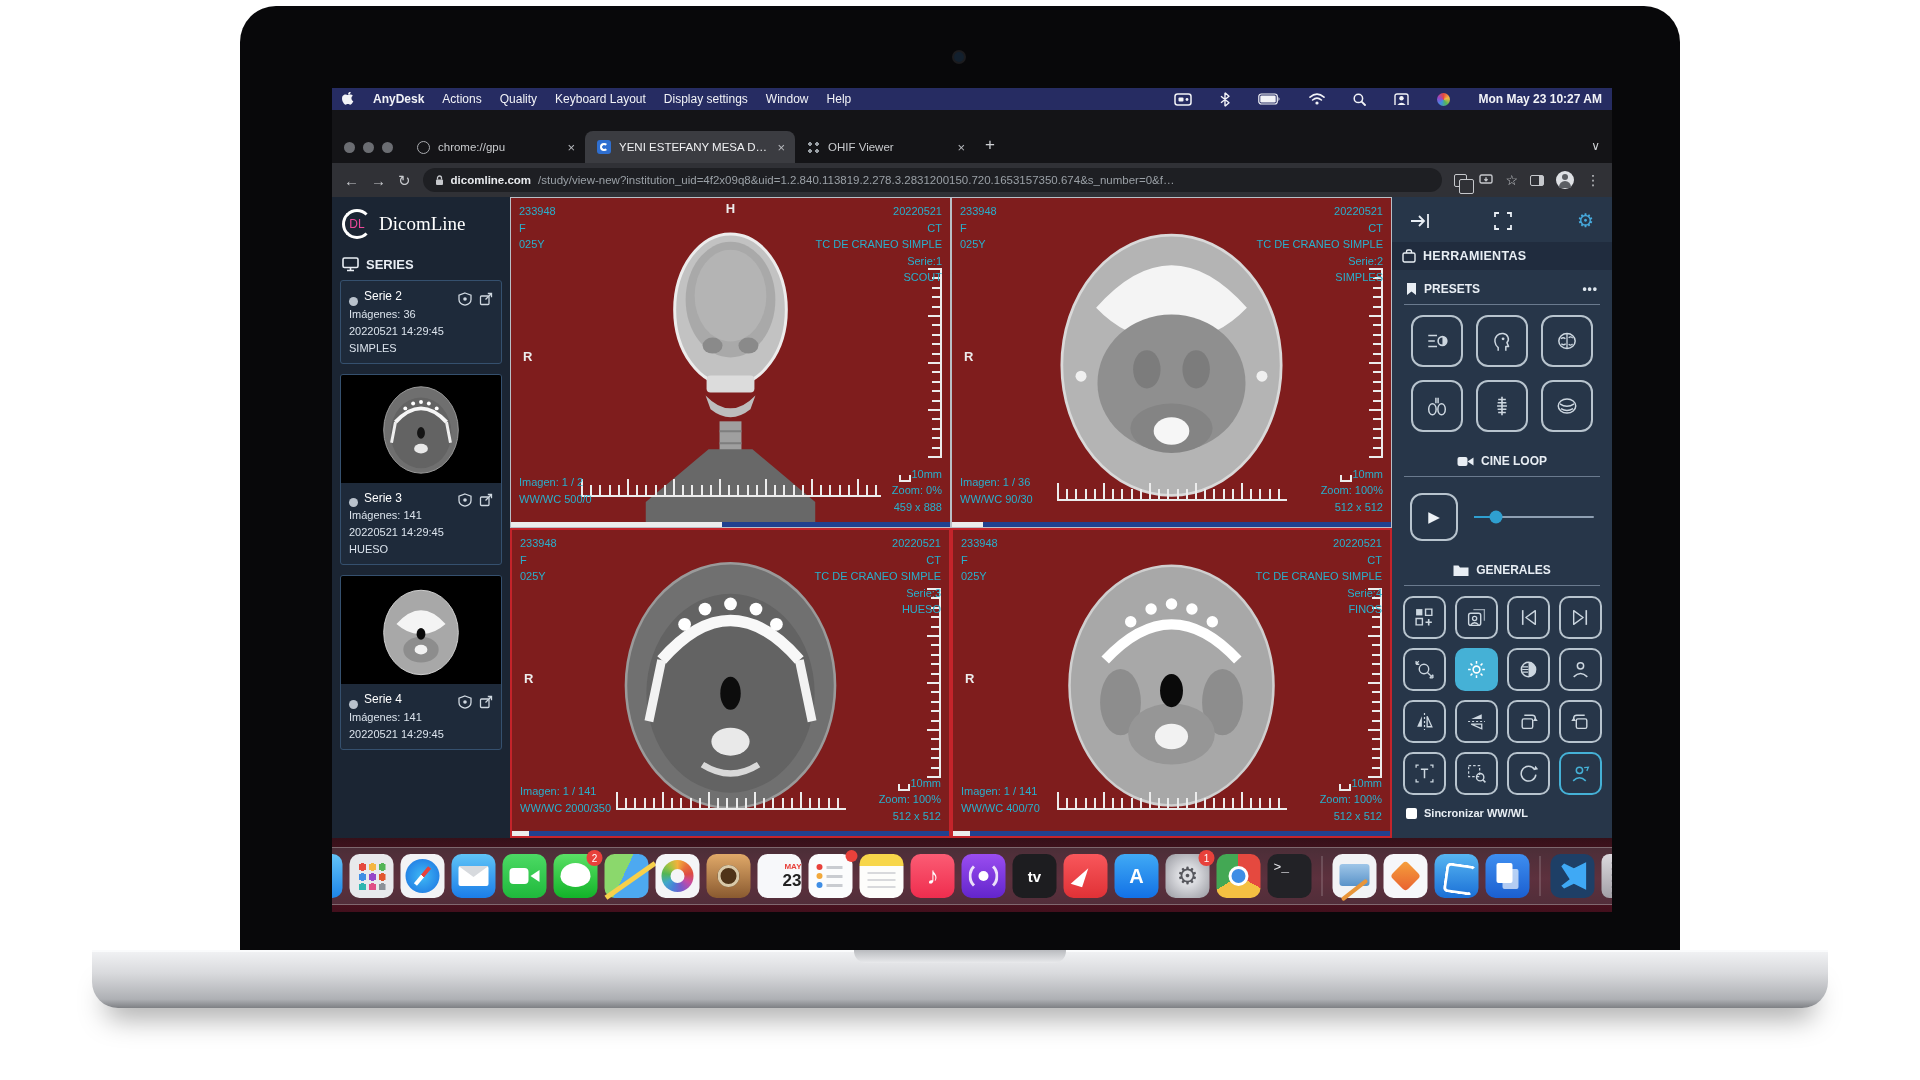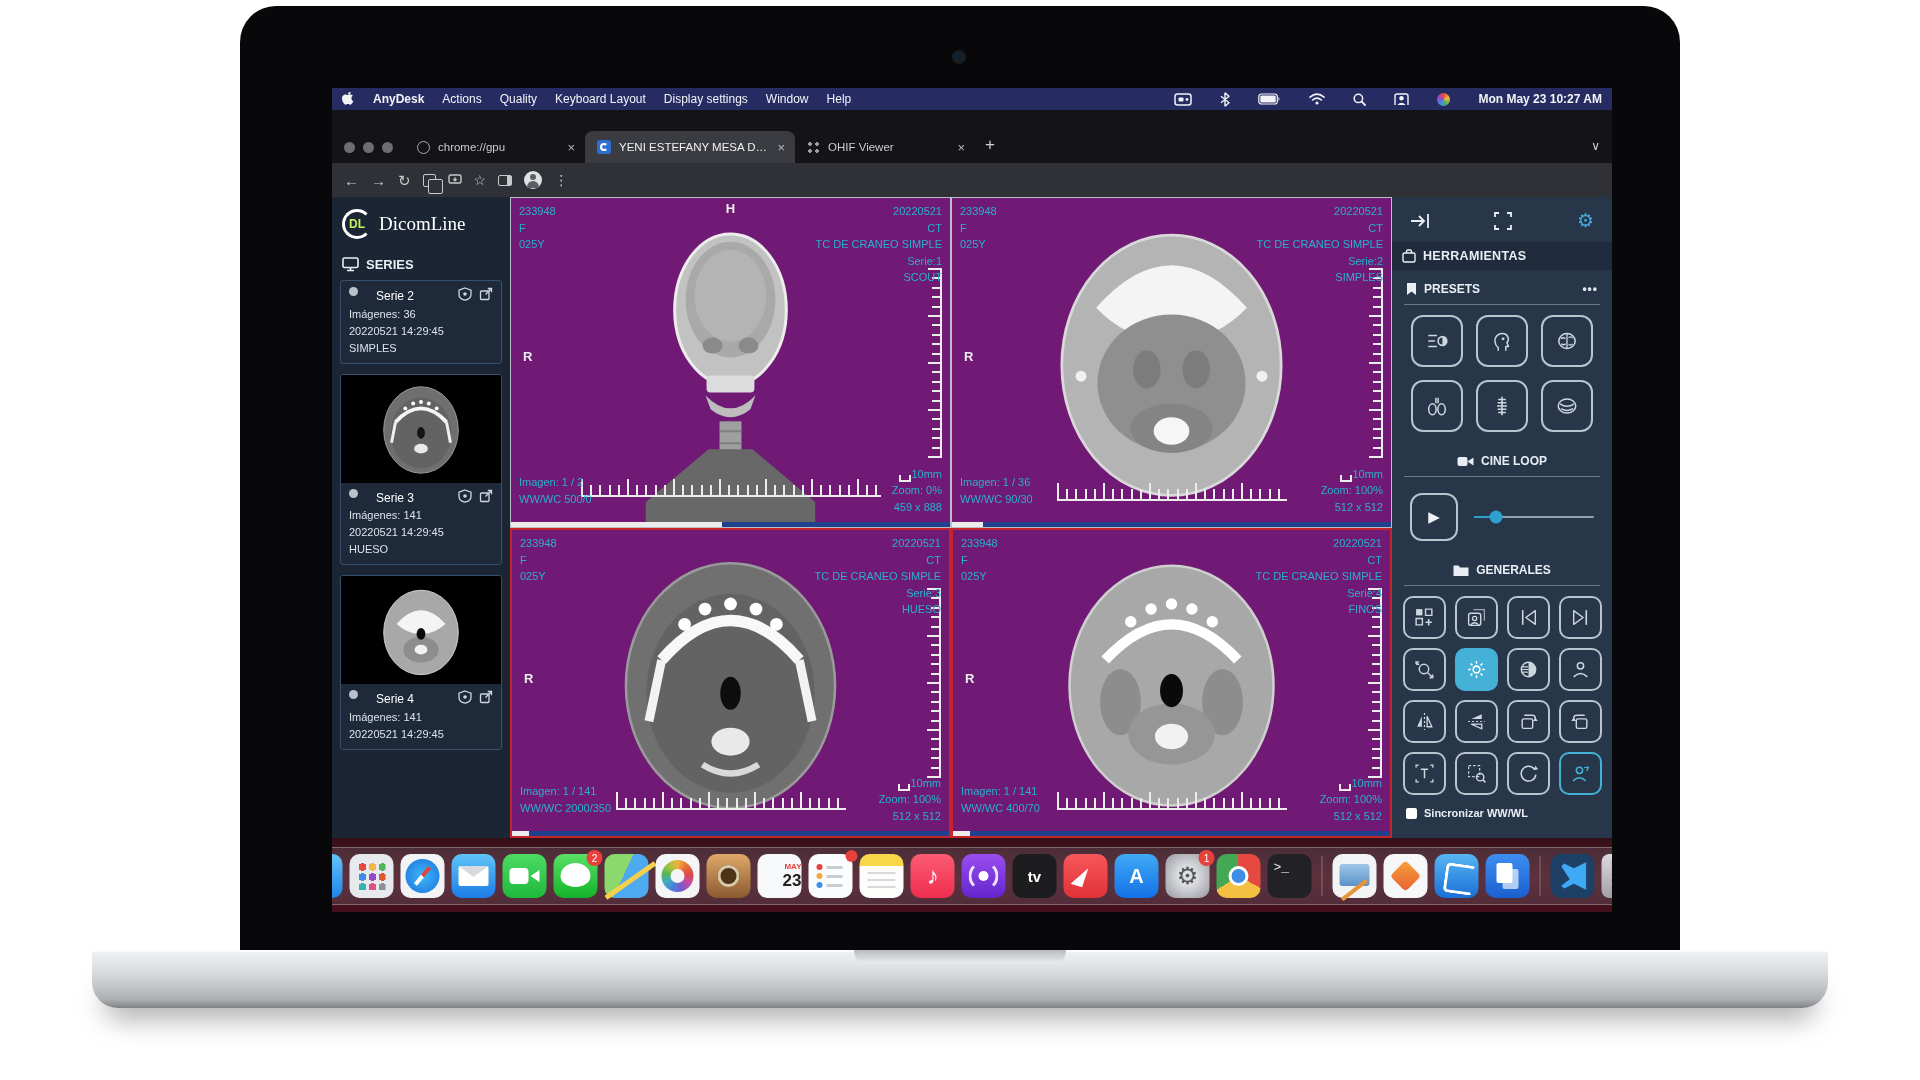--- a/index.html
+++ b/index.html
@@ -51,33 +51,33 @@
 .translate-ic{width:13px;height:13px;border:1.5px solid #c6c8cc;border-radius:2px;position:relative}
 .translate-ic::after{content:"";position:absolute;left:4px;top:4px;width:13px;height:13px;border:1.5px solid #c6c8cc;border-radius:2px;background:#303136}
 .avatar{width:18px;height:18px;border-radius:50%;background:#dfe1e5;position:relative}
 .avatar::before{content:"";position:absolute;left:6px;top:3px;width:6px;height:6px;border-radius:50%;background:#5b5e63}
 .avatar::after{content:"";position:absolute;left:3px;top:10px;width:12px;height:7px;border-radius:6px 6px 0 0;background:#5b5e63}
 
 .viewer{height:641px;display:flex;background:#0b0e13}
 
 .series-panel{width:178px;background:#1b2533;color:#e9eef4;overflow:hidden;flex:0 0 auto;display:flex;flex-direction:column}
 .logo-row{display:flex;align-items:center;gap:7px;padding:12px 10px 10px}
-.logo-mark{width:30px;height:30px;border:3px solid #fff;border-radius:50%;border-right-color:transparent;display:flex;align-items:center;justify-content:center;font-weight:bold;font-size:12px;color:#bef264}
+.logo-mark{width:30px;height:30px;border:3px solid #fff;border-radius:50%;border-right-color:transparent;display:flex;align-items:center;justify-content:center;font-weight:normal;font-size:12px;color:#ec4899}
 .logo-name{font-family:"Liberation Serif",serif;font-size:19px;color:#fff}
 .series-head{display:flex;align-items:center;gap:7px;font-weight:bold;font-size:13px;padding:8px 10px}
 .serie-card{margin:0 8px 10px;background:#1e2a3a;border:1px solid #35506e;border-radius:3px;overflow:hidden}
 .serie-thumb{height:108px;background:#000;display:flex;align-items:center;justify-content:center}
 .serie-thumb svg{height:100%}
 .serie-info{padding:6px 8px;font-size:11px;line-height:1.55;color:#dbe3ec}
-.serie-title{display:flex;align-items:flex-start;gap:18px;font-size:12px;color:#fff}
+.serie-title{display:flex;align-items:flex-end;gap:6px;font-size:12px;color:#fff}
 .serie-title .bullet{width:9px;height:9px;border-radius:50%;background:#b9c2cc;flex:0 0 auto}
 .serie-icons{margin-left:auto;display:flex;gap:7px;align-items:center}
 
 .vp-grid{flex:1;display:grid;grid-template-columns:1fr 1fr;grid-template-rows:331fr 310fr;background:#0b0e13}
-.viewport{position:relative;background:#701a75;overflow:hidden;border:1px solid #b9bfc6}
+.viewport{position:relative;background:#7f1d1d;overflow:hidden;border:1px solid #b9bfc6}
 .viewport.active{border:2px solid #c4242b}
 .vp-img{position:absolute;inset:0;width:100%;height:100%}
 .ol{position:absolute;font-size:11px;color:#28b0cd;line-height:1.5;z-index:3}
 .ol-tl{left:8px;top:5px}
 .ol-tr{right:8px;top:5px;text-align:right}
 .ol-bl{left:8px;bottom:20px}
 .ol-br{right:8px;bottom:12px;text-align:right}
 .orient-left{position:absolute;left:12px;top:46%;color:#ececec;font-weight:bold;font-size:13px;z-index:3}
 .orient-top{position:absolute;top:3px;left:50%;transform:translateX(-50%);color:#ececec;font-weight:bold;font-size:13px;z-index:3}
 .vruler{position:absolute;right:8px;top:50%;transform:translateY(-50%);width:14px;height:190px;border-right:2px solid #ececec;z-index:2;background:
@@ -257,20 +257,28 @@
         <span class="close">×</span>
       </div>
       <span class="newtab">+</span>
       <span class="tab-chevron">∨</span>
     </div>
 
     <div class="toolbar">
       <span class="nav-ic">←</span>
       <span class="nav-ic">→</span>
       <span class="nav-ic">↻</span>
+      <div class="urlpill">
+        <svg class="ic" width="9" height="11" viewBox="0 0 9 11">
+            <rect x="1" y="4.5" width="7" height="5.5" rx="1" fill="#c6c8cc"></rect>
+            <path d="M2.5 4.5 V3 a2 2 0 0 1 4 0 v1.5" fill="none" stroke="#c6c8cc" stroke-width="1.3"></path>
+          </svg>
+        <span class="domain">dicomline.com</span>
+        <span class="path">/study/view-new?institution_uid=4f2x09q8&amp;uid=1.2.840.113819.2.278.3.2831200150.720.1653157350.674&amp;s_number=0&amp;f…</span>
+      </div>
       <span class="tb-right">
         <span class="translate-ic"></span>
         <svg class="ic" width="14" height="12" viewBox="0 0 14 12">
             <rect x="1" y="1" width="12" height="8" rx="1.5" fill="none" stroke="#c6c8cc" stroke-width="1.4"></rect>
             <path d="M7 3.2 v3.4 M5.4 5.2 L7 6.8 L8.6 5.2" fill="none" stroke="#c6c8cc" stroke-width="1.3"></path>
           </svg>
         <span class="tr-ic">☆</span>
         <span class="panel-ic"></span>
         <span class="avatar"></span>
         <span class="tr-ic">⋮</span>

